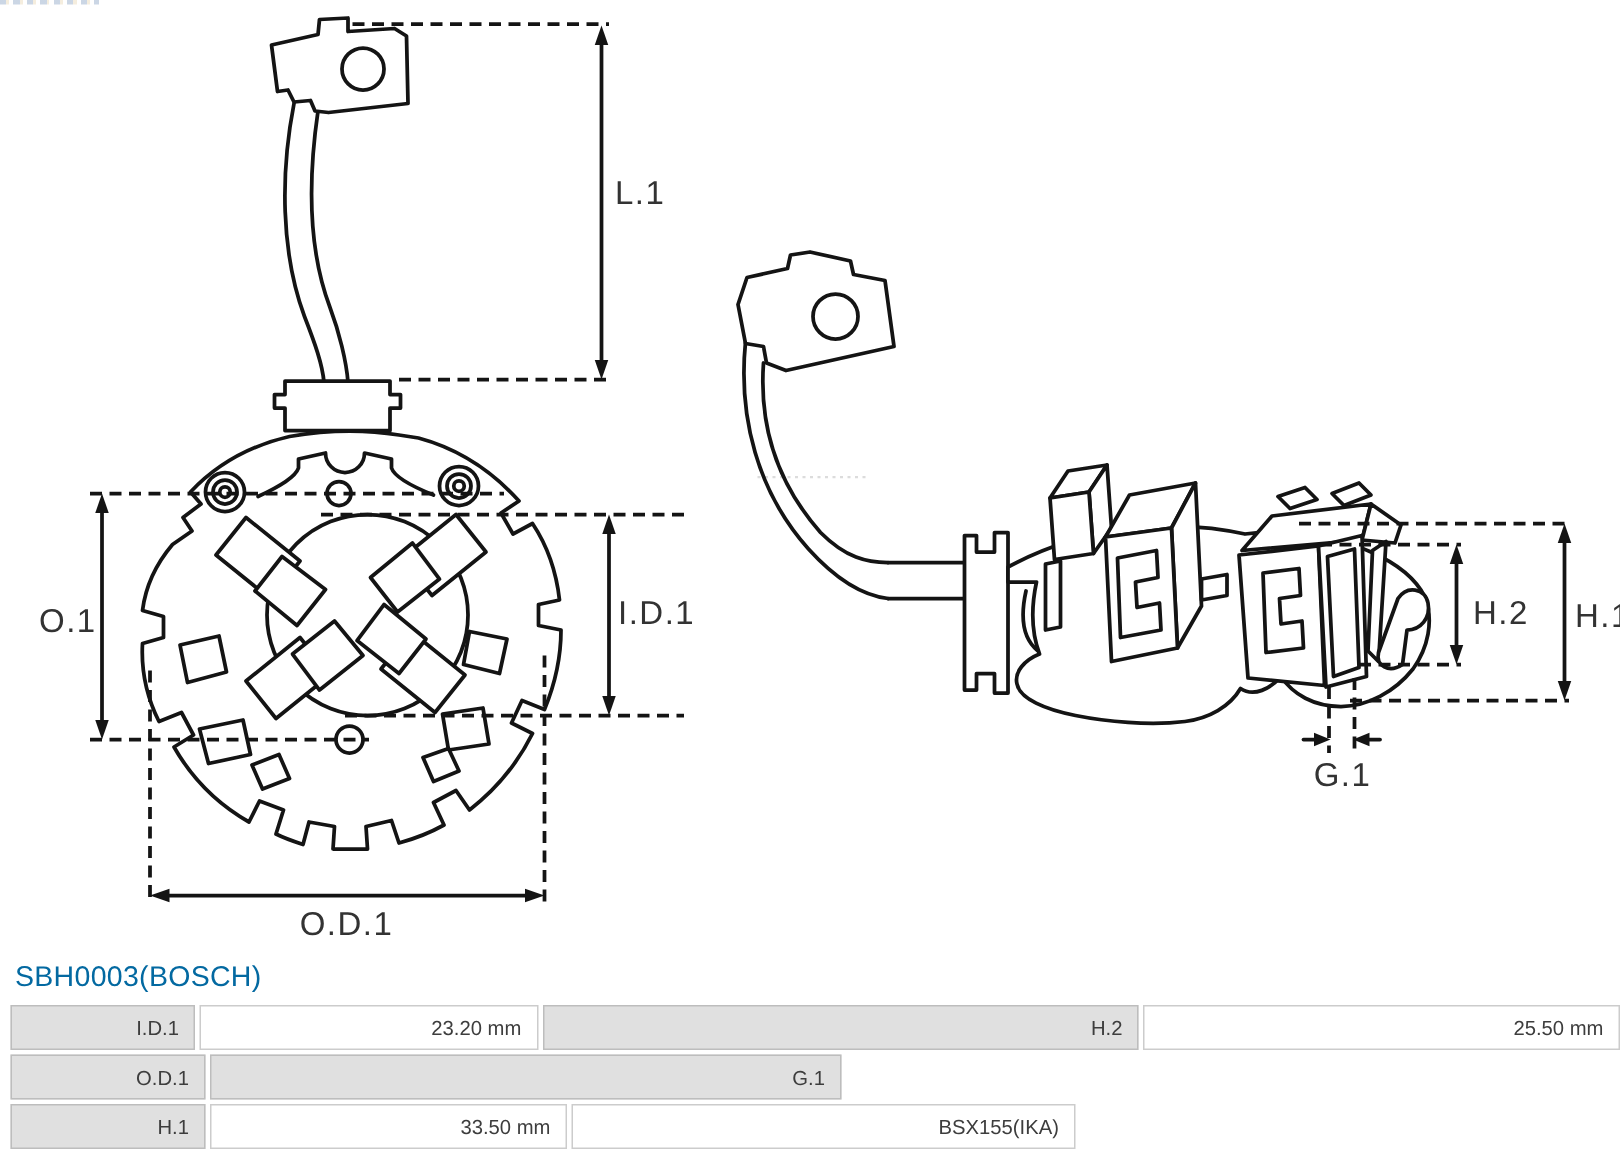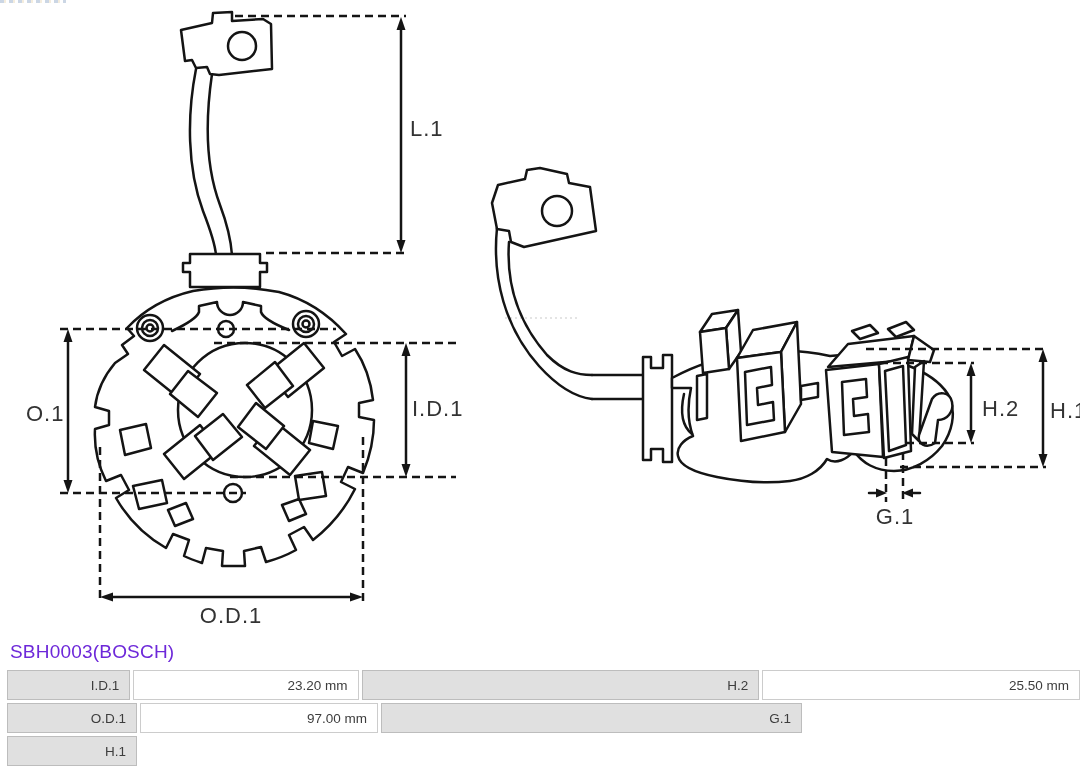--- a/index.html
+++ b/index.html
@@ -6,21 +6,21 @@
   body{width:1080px;height:773px;background:#fff;font-family:"Liberation Sans",sans-serif;position:relative;overflow:hidden}
   .artifact{position:absolute;top:0;left:0;width:66px;height:3px;
     background:repeating-linear-gradient(90deg,#c2cfe0 0 4px,#f3ead8 4px 6px,rgba(255,255,255,0) 6px 9px);opacity:.85}
   svg.drawing{display:block}
   .ln{fill:none;stroke:#141414;stroke-width:2.5;stroke-linejoin:round;stroke-linecap:round}
   .fw{fill:#ffffff;stroke:#141414;stroke-width:2.5;stroke-linejoin:round}
   .dash{fill:none;stroke:#141414;stroke-width:2.5;stroke-dasharray:8 5}
   .faint{fill:none;stroke:#dcdcdc;stroke-width:1.5;stroke-dasharray:2 3}
   .arr{fill:#141414;stroke:none}
   .dim{font-size:22px;fill:#333333;letter-spacing:1px;font-family:"Liberation Sans",sans-serif}
-  .part-title{color:#6d28d9;font-size:19px;margin:3px 0 7px 10px;letter-spacing:.2px}
+  .part-title{color:#0369a1;font-size:19px;margin:3px 0 7px 10px;letter-spacing:.2px}
   .spec-table{margin-left:7px}
   .spec-row{display:flex;margin-bottom:3px}
   .cell{height:30px;line-height:30px;font-size:13.5px;color:#3d3d3d;text-align:right;
         padding-right:10px;box-sizing:border-box}
   .lbl{background:#e0e0e0;border:1px solid #bdbdbd}
   .val{background:#ffffff;border:1px solid #cccccc}
   .c1{width:130px}.c2{width:238px;margin-left:3px}.c3{width:421px;margin-left:3px}.c4{width:336px;margin-left:3px}
 </style>
 </head>
 <body>
@@ -203,19 +203,20 @@
 
 <div class="spec-table">
   <div class="spec-row">
     <div class="cell lbl c1">I.D.1</div>
     <div class="cell val c2">23.20 mm</div>
     <div class="cell lbl c3">H.2</div>
     <div class="cell val c4">25.50 mm</div>
   </div>
   <div class="spec-row">
     <div class="cell lbl c1">O.D.1</div>
-    <div class="cell val c2">97.00 mm</div>
     <div class="cell lbl c3">G.1</div>
   </div>
   <div class="spec-row">
     <div class="cell lbl c1">H.1</div>
+    <div class="cell val c2">33.50 mm</div>
+    <div class="cell val c4">BSX155(IKA)</div>
   </div>
 </div>
 
 </body></html>

